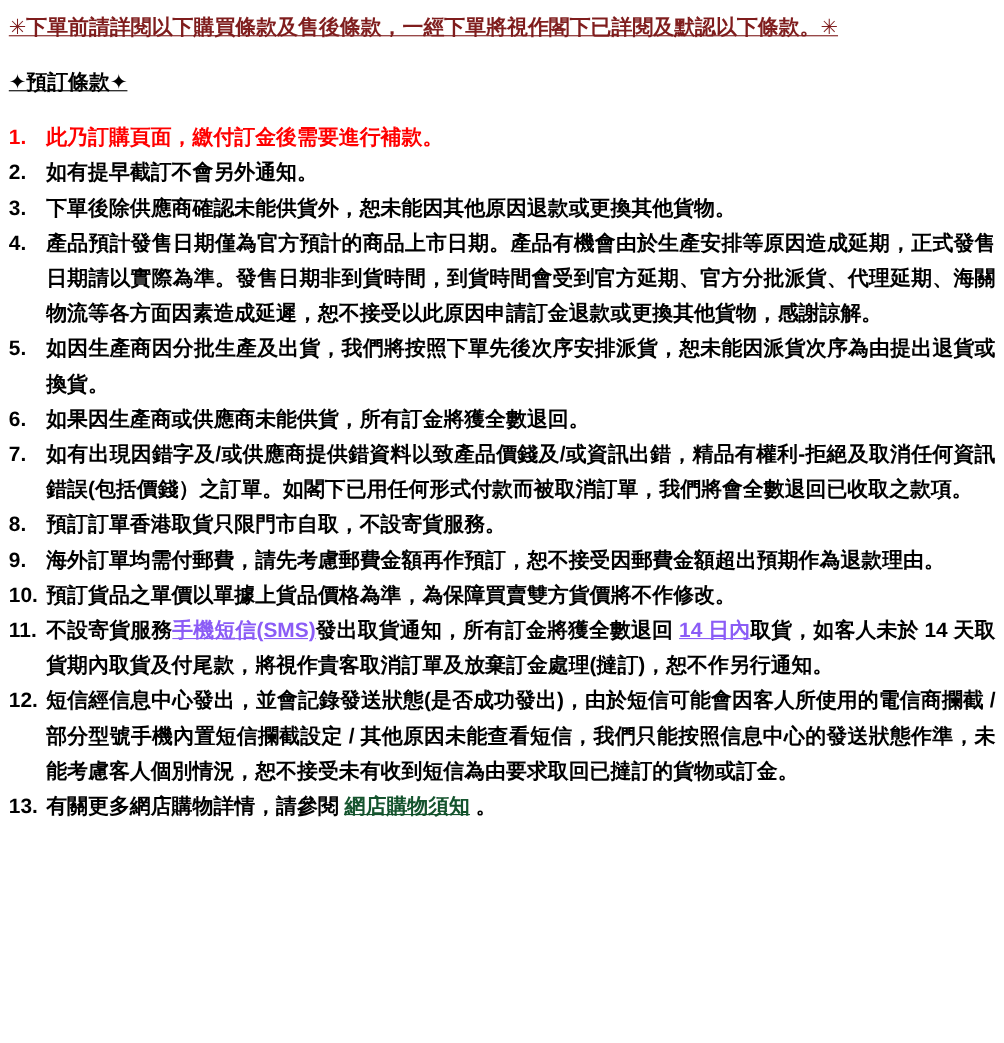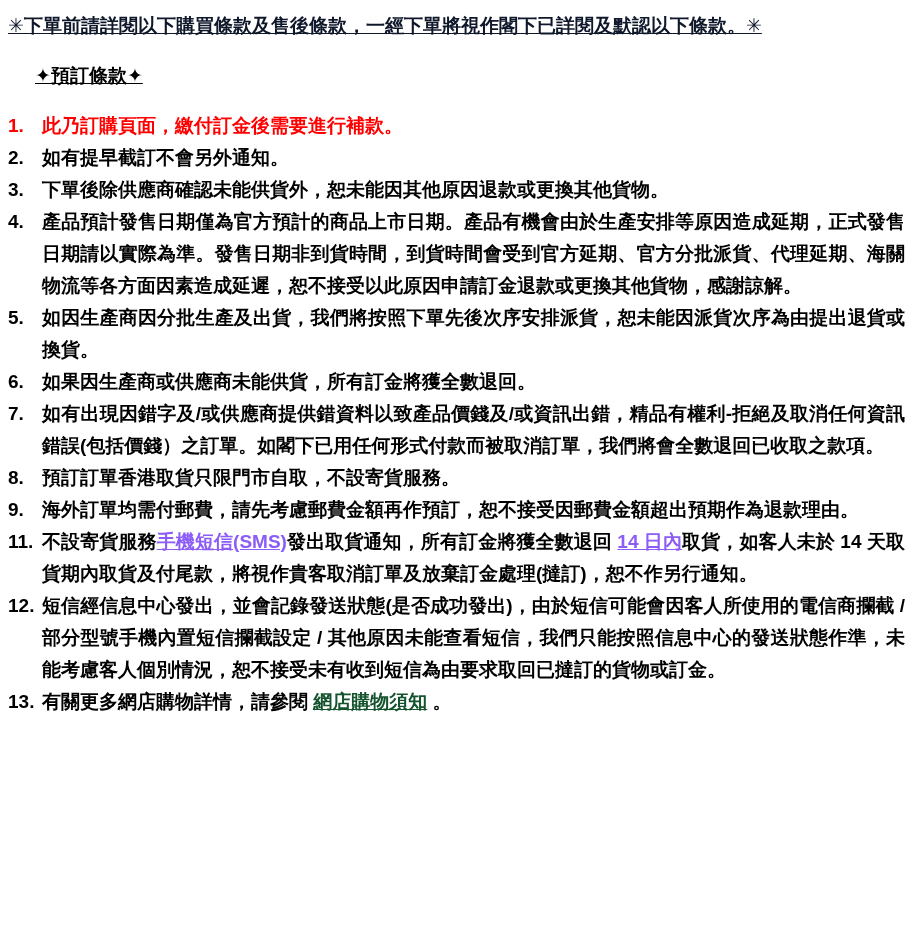--- a/index.html
+++ b/index.html
@@ -13,30 +13,29 @@
     box-sizing: border-box;
     background: #ffffff;
     padding: 10px 8px 10px 8px;
     font-family: "Liberation Sans", "DejaVu Sans", sans-serif;
     font-weight: 700;
     color: #000000;
     font-size: 19px;
     line-height: 32px;
   }
   .header {
-    color: #0f172a;
+    color: #7f1d1d;
     text-decoration: underline;
     margin-bottom: 18px;
     white-space: nowrap;
   }
   .section-title {
     color: #000000;
     text-decoration: underline;
     margin-bottom: 18px;
-    margin-left: 27px;
   }
   .terms-list {
     list-style: none;
     margin: 0;
     padding: 0;
   }
   .term {
     display: flex;
     align-items: flex-start;
   }
@@ -100,20 +99,24 @@
       </li>
       <li class="term">
         <span class="num">8.</span>
         <span class="text"><span>預訂訂單香港取貨只限門市自取，不設寄貨服務。</span></span>
       </li>
       <li class="term">
         <span class="num">9.</span>
         <span class="text"><span>海外訂單均需付郵費，請先考慮郵費金額再作預訂，恕不接受因郵費金額超出預期作為退款理由。</span></span>
       </li>
       <li class="term">
+        <span class="num">10.</span>
+        <span class="text"><span>預訂貨品之單價以單據上貨品價格為準，為保障買賣雙方貨價將不作修改。</span></span>
+      </li>
+      <li class="term">
         <span class="num">11.</span>
         <span class="text"><span>不設寄貨服務</span><span class="red-link">手機短信(SMS)</span><span>發出取貨通知，所有訂金將獲全數退回 </span><span class="red-link">14 日內</span><span>取貨，如客人未於 14 天取貨期內取貨及付尾款，將視作貴客取消訂單及放棄訂金處理(撻訂)，恕不作另行通知。</span></span>
       </li>
       <li class="term">
         <span class="num">12.</span>
         <span class="text"><span>短信經信息中心發出，並會記錄發送狀態(是否成功發出)，由於短信可能會因客人所使用的電信商攔截 / 部分型號手機內置短信攔截設定 / 其他原因未能查看短信，我們只能按照信息中心的發送狀態作準，未能考慮客人個別情況，恕不接受未有收到短信為由要求取回已撻訂的貨物或訂金。</span></span>
       </li>
       <li class="term">
         <span class="num">13.</span>
         <span class="text"><span>有關更多網店購物詳情，請參閱 </span><span class="blue-link">網店購物須知</span><span> 。</span></span>

